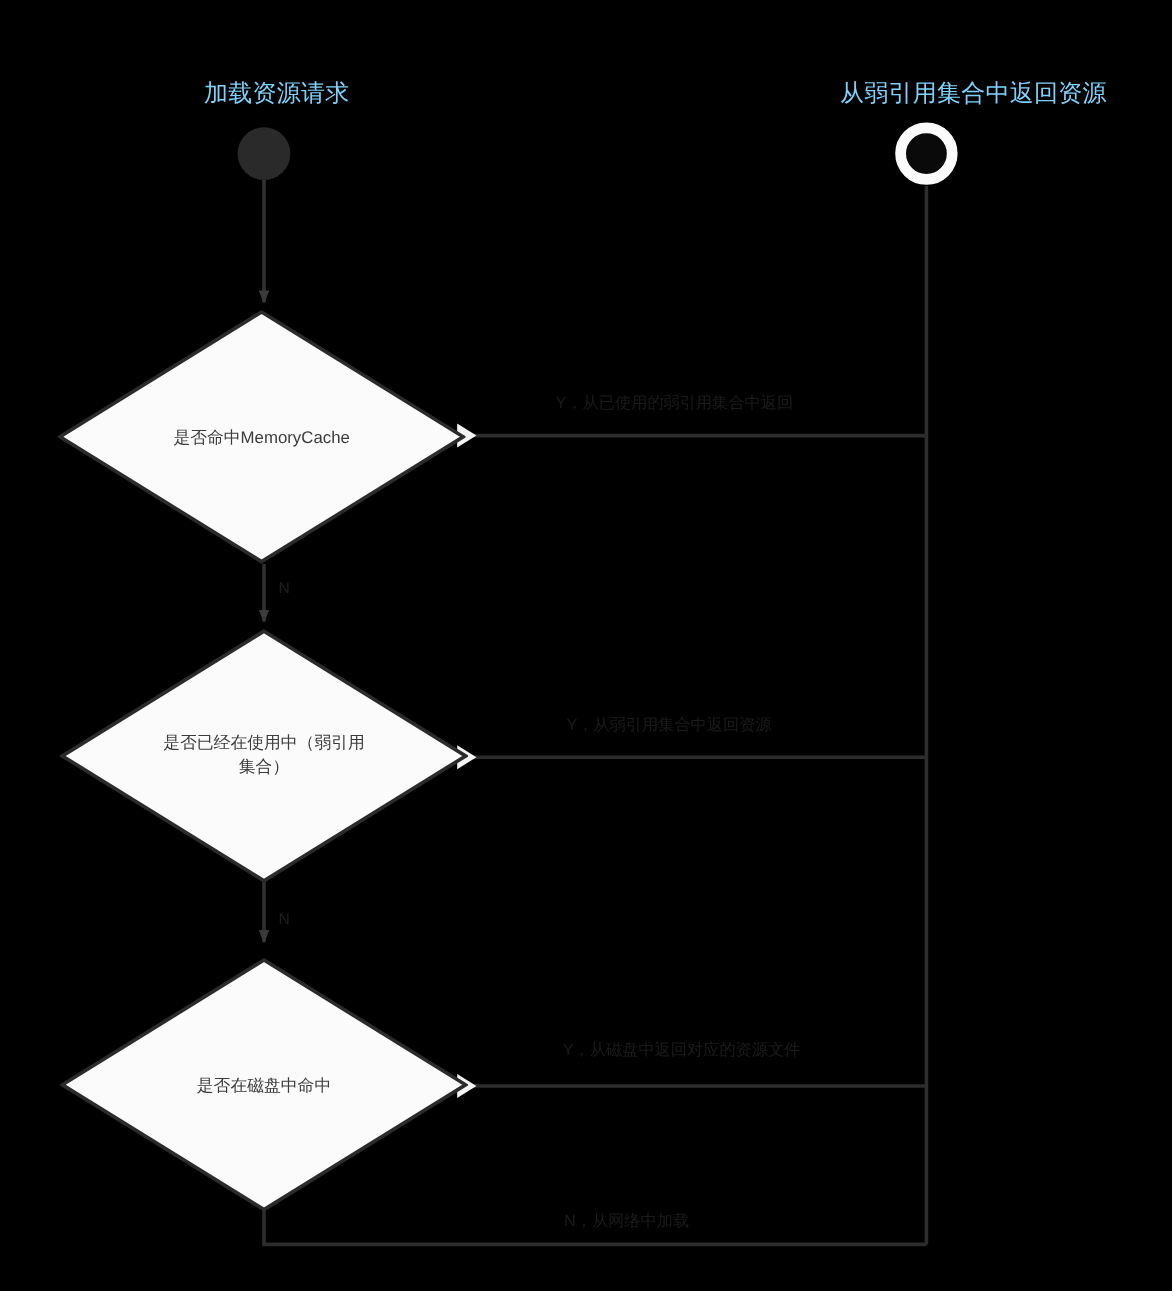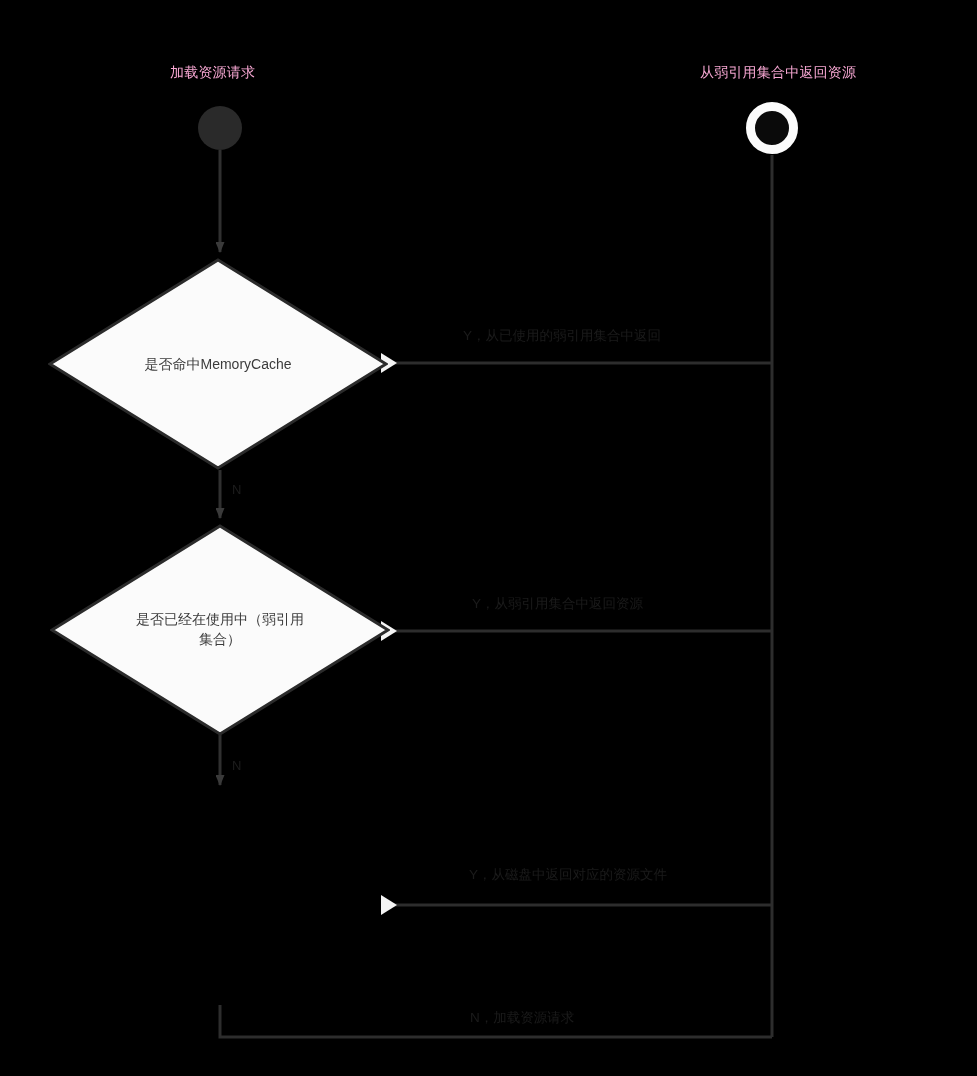--- a/index.html
+++ b/index.html
@@ -1,21 +1,21 @@
 <!DOCTYPE html>
 <html><head>
 <meta charset="utf-8">
 <style>
   html,body{margin:0;padding:0;background:#000;}
   body{width:977px;height:1076px;overflow:hidden;
        font-family:"Liberation Sans","DejaVu Sans",sans-serif;}
   #stage{position:relative;width:977px;height:1076px;background:#000;}
   svg#wires{position:absolute;left:0;top:0;width:977px;height:1076px;}
 
-  .node-label{position:absolute;font-size:14px;color:#f9a8d4;white-space:nowrap;
+  .node-label{position:absolute;font-size:20px;color:#7dd3fc;white-space:nowrap;
               letter-spacing:.2px;}
   .edge-label{position:absolute;font-size:13.5px;color:#1b1b1b;white-space:nowrap;}
   .branch-label{position:absolute;font-size:13px;color:#1d1d1d;}
 
   .diamond{position:absolute;}
   .diamond .dtext{position:absolute;left:0;top:0;width:100%;height:100%;
     display:flex;align-items:center;justify-content:center;text-align:center;
     font-size:14px;color:#3b3b3b;line-height:20px;padding:0 62px;
     box-sizing:border-box;}
 
@@ -78,22 +78,28 @@
       <polygon points="170,2 338,106 170,210 2,106" fill="#fbfbfb" stroke="#2b2b2b" stroke-width="3"></polygon>
     </svg>
     <div class="dtext">
       <span>
         <span>是否已经在使用中（弱引用</span><br>
         <span>集合）</span>
       </span>
     </div>
   </div>
 
+  <div class="diamond" style="left:50px;top:798px;width:340px;height:212px;">
+    <svg width="340" height="212" viewBox="0 0 340 212">
+      <polygon points="170,2 338,106 170,210 2,106" fill="#fbfbfb" stroke="#2b2b2b" stroke-width="3"></polygon>
+    </svg>
+    <div class="dtext">是否在磁盘中命中</div>
+  </div>
 
   <div class="edge-label" style="left:463px;top:327px;">Y，从已使用的弱引用集合中返回</div>
   <div class="edge-label" style="left:472px;top:595px;">Y，从弱引用集合中返回资源</div>
   <div class="edge-label" style="left:469px;top:866px;">Y，从磁盘中返回对应的资源文件</div>
-  <div class="edge-label" style="left:470px;top:1009px;">N，加载资源请求</div>
+  <div class="edge-label" style="left:470px;top:1009px;">N，从网络中加载</div>
 
   <div class="branch-label" style="left:232px;top:482px;">N</div>
   <div class="branch-label" style="left:232px;top:758px;">N</div>
 
 </div>
 
 </body></html>

